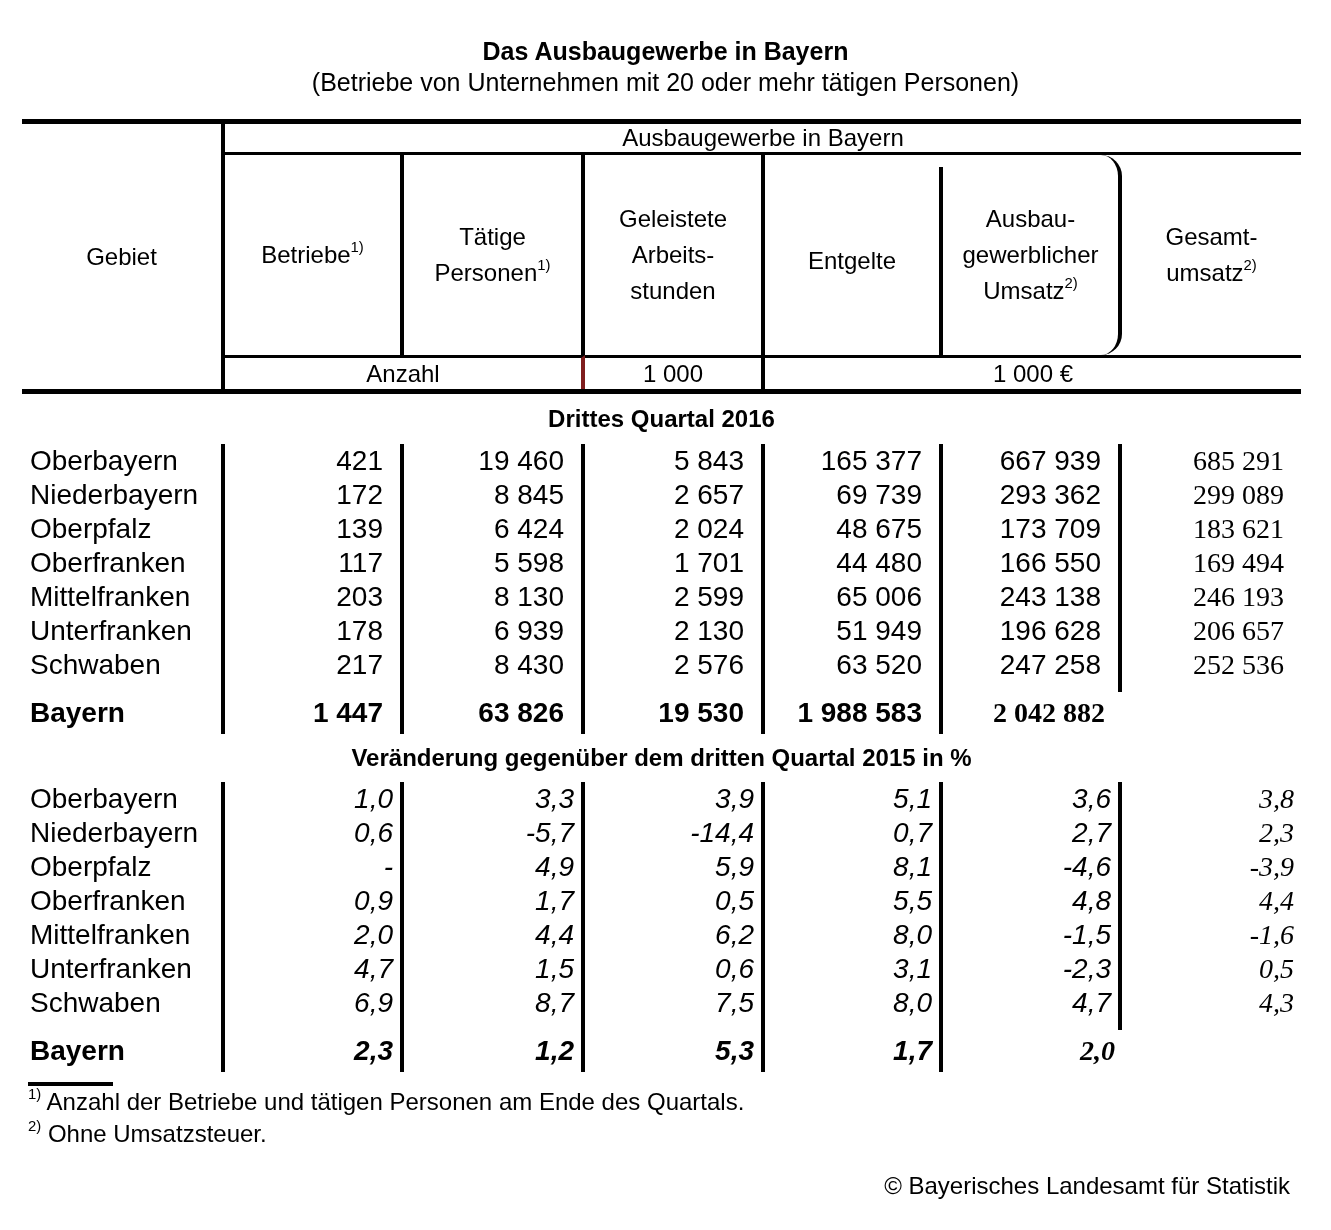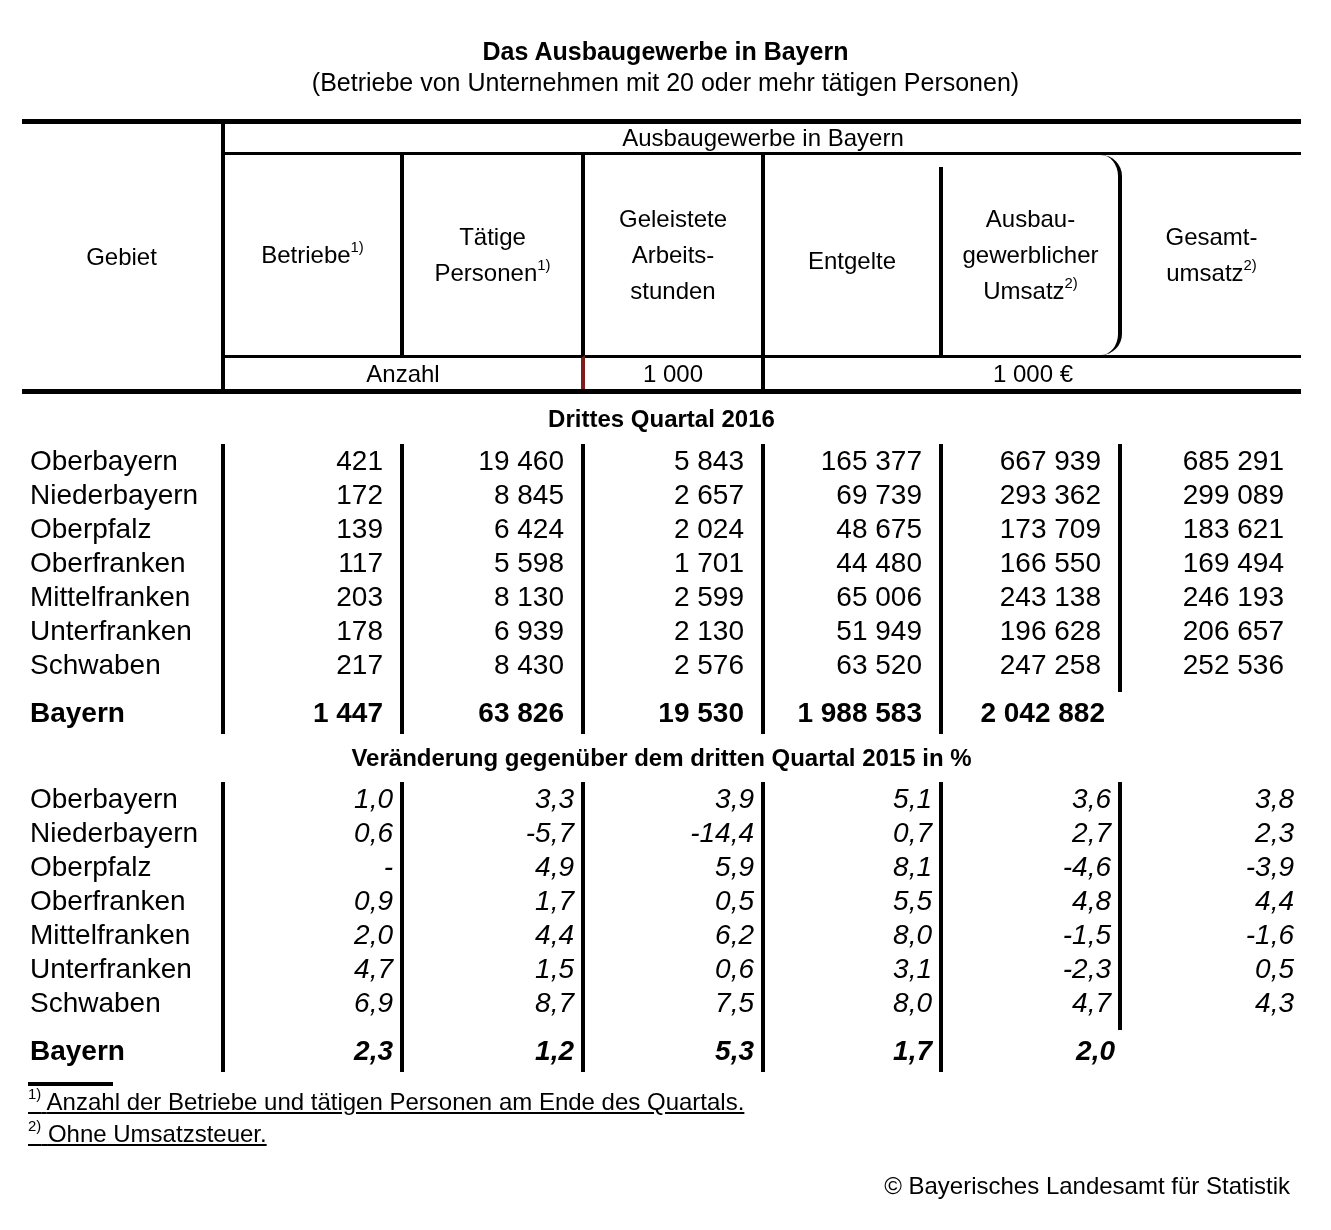--- a/index.html
+++ b/index.html
@@ -83,36 +83,35 @@
     grid-template-columns: 203px 179px 181px 180px 178px 179px 179px;
     grid-template-rows: repeat(7, 34px) 10px 42px;
     font-size: 28px;
   }
   .c {
     box-sizing: border-box;
     border-right: 4px solid #000;
     display: flex; align-items: center;
     white-space: nowrap;
   }
-  .c.col7 { border-right: none; }
+  .c.col7 { border-right: none; font-family: Liberation Serif, serif; }
   .c.region { justify-content: flex-start; padding-left: 8px; }
   .c.num { justify-content: flex-end; padding-right: 17px; }
   .sec.italic .c.num { font-style: italic; padding-right: 7px; }
   .c.total { font-weight: bold; }
 
   
   .fnrule {
     width: 85px; height: 4px; background: #000;
     margin: 10px 0 0 28px;
   }
   .fn {
     font-size: 24px;
     line-height: 32px;
     margin-left: 28px;
-    text-decoration: underline;
   }
   .fn:first-of-type { margin-top: 10px; }
   .copyright {
     text-align: right;
     font-size: 24px;
     margin: 22px 41px 0 0;
   }
 </style>
 </head>
 <body>

